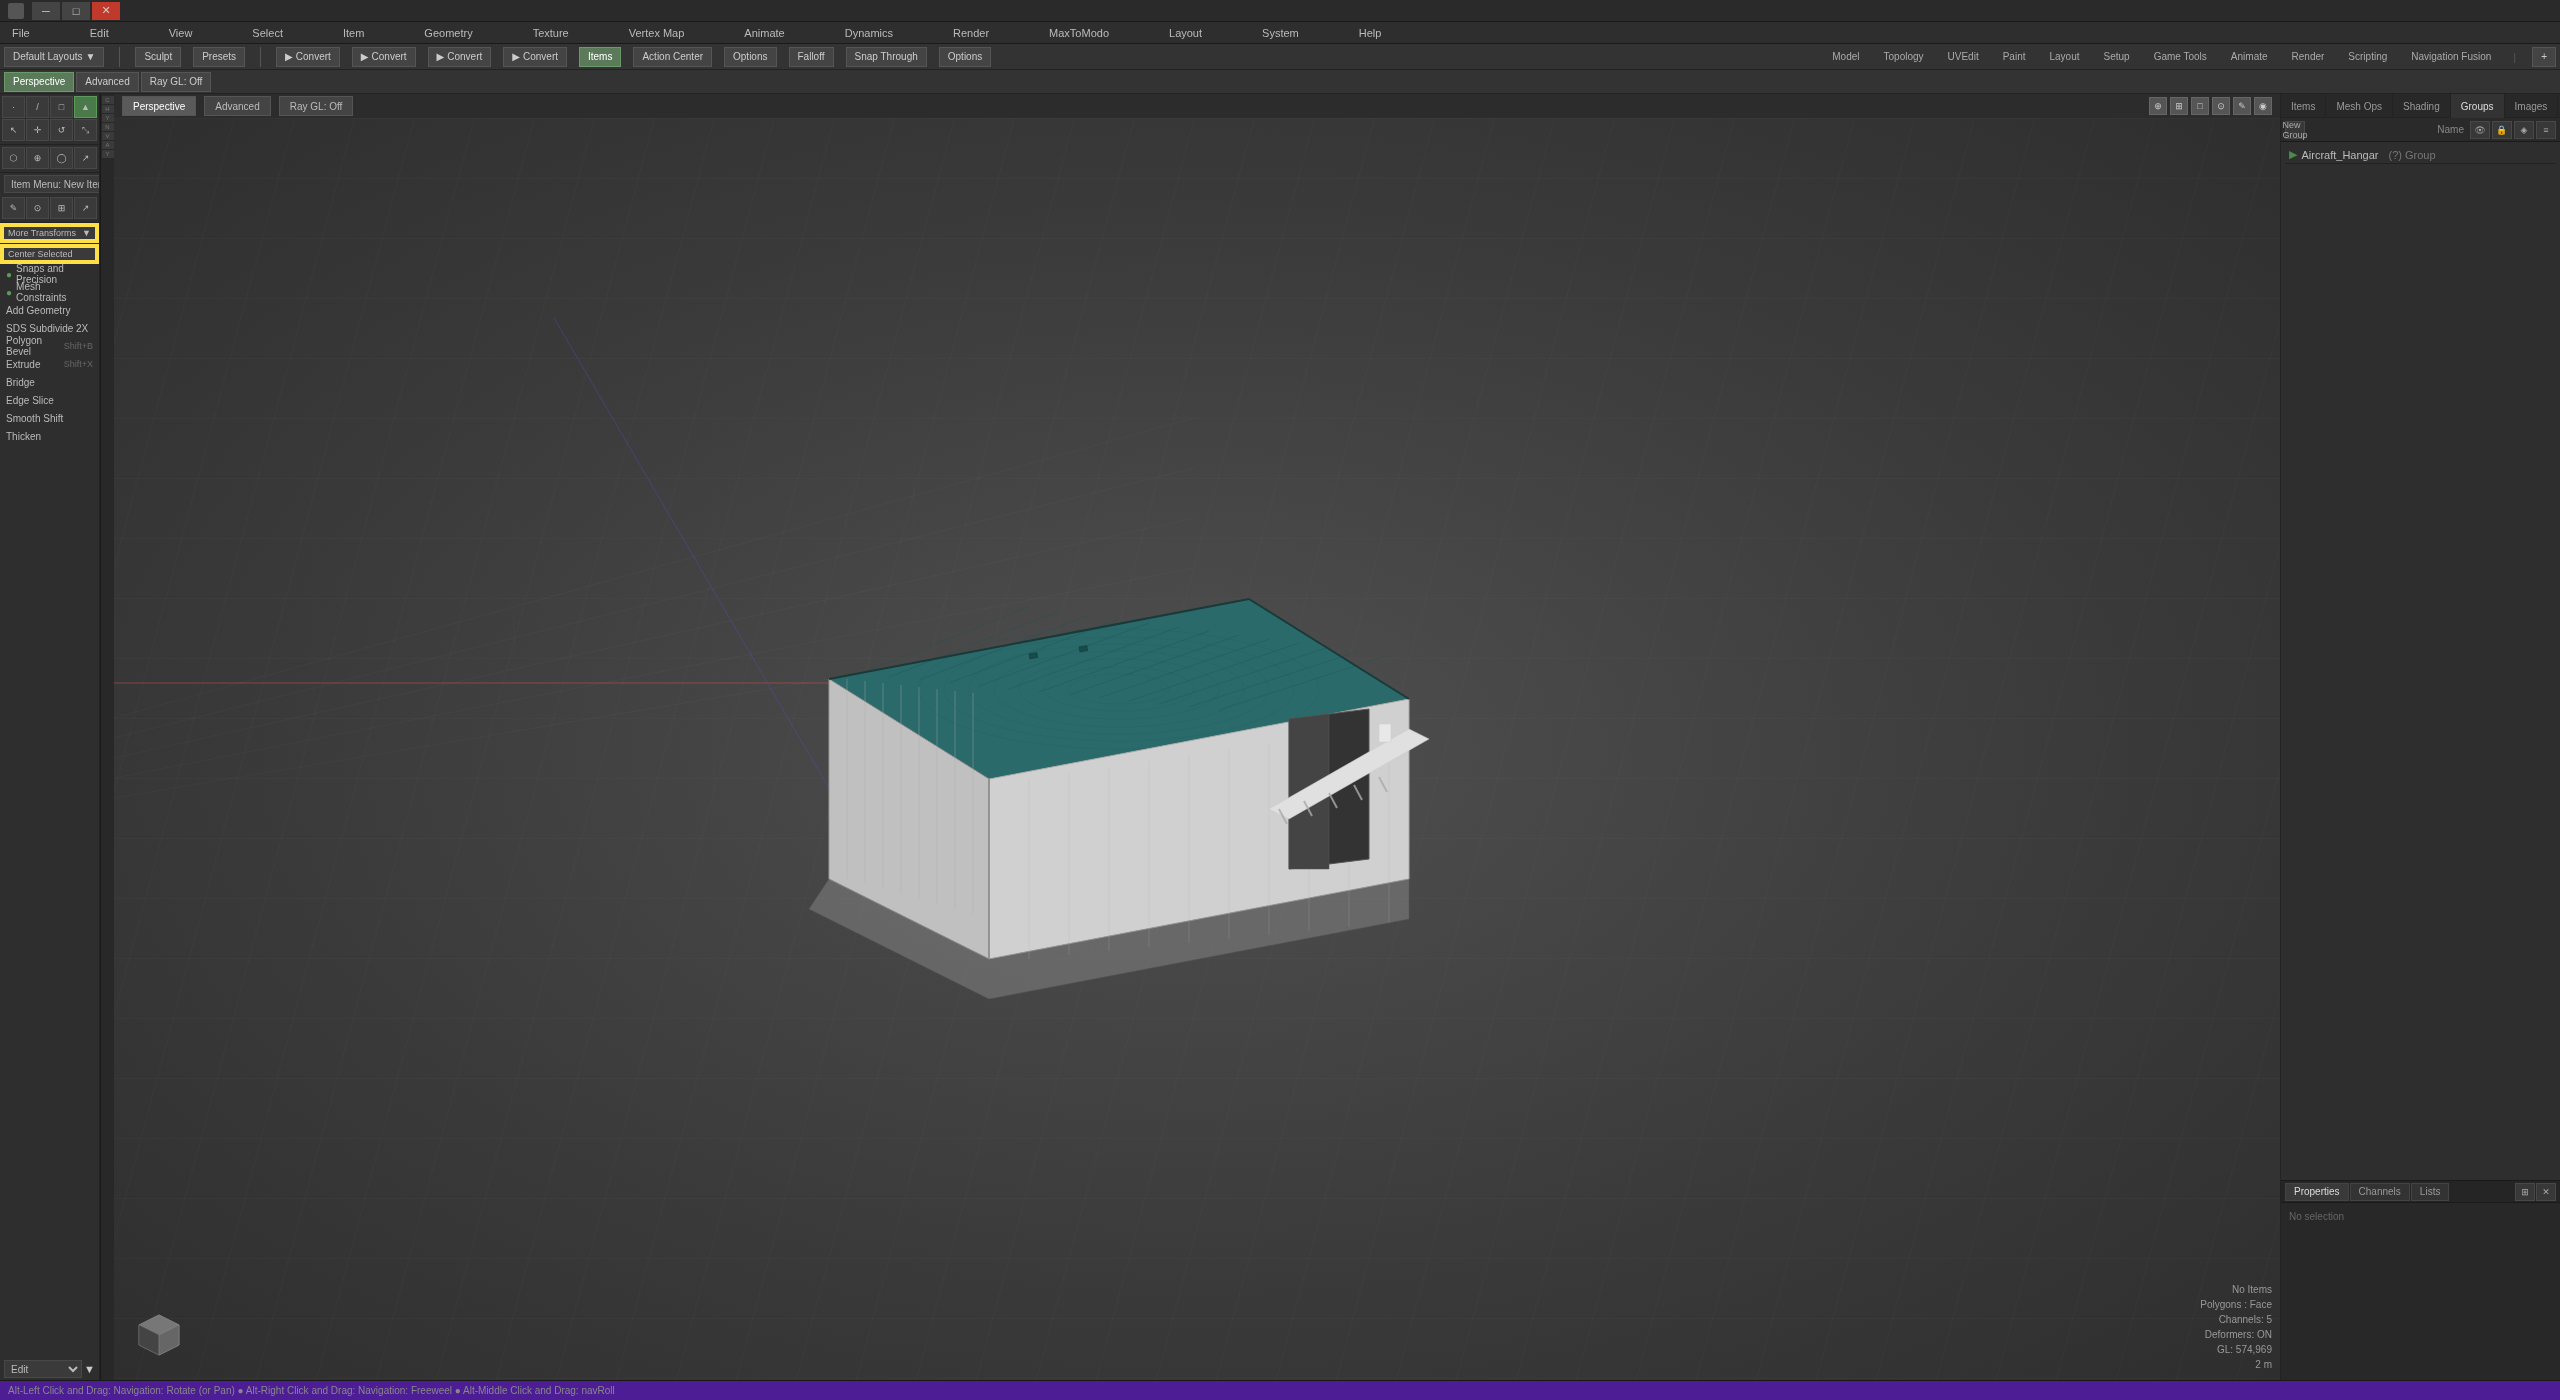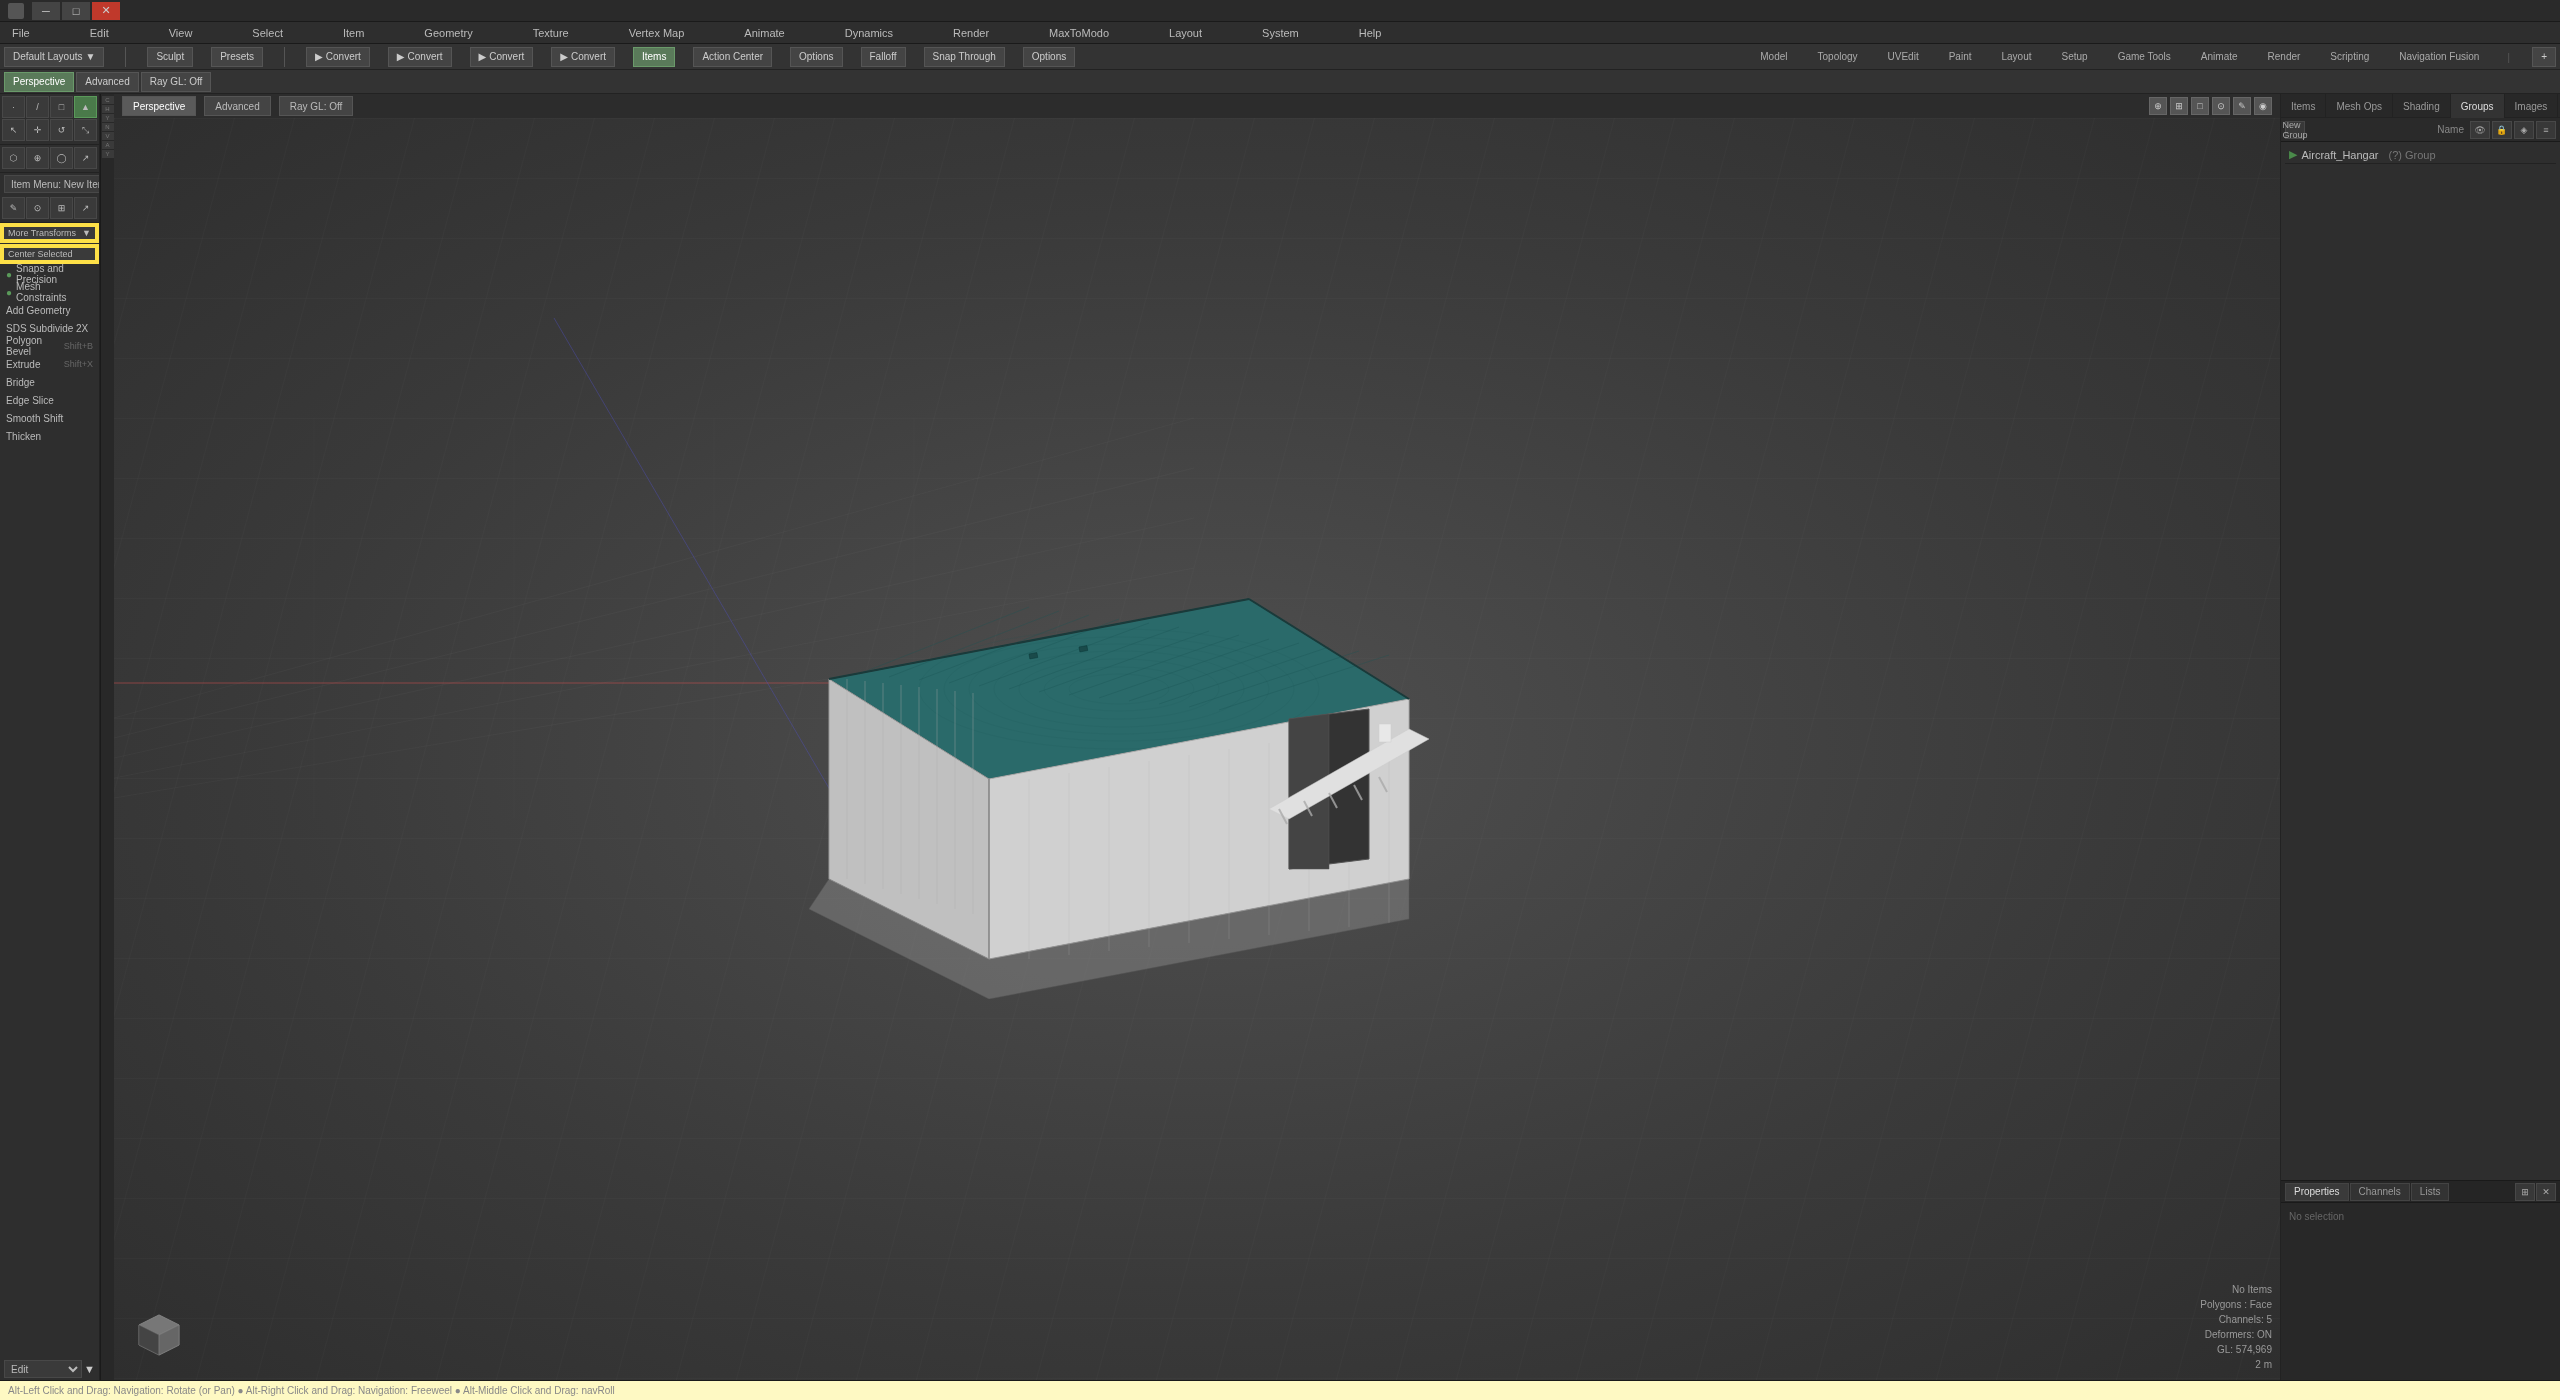--- a/index.html
+++ b/index.html
@@ -70,21 +70,21 @@
     }
 
     
     #toolbar1 {
       width: 100%;
       height: 26px;
       background: #333;
       display: flex;
       align-items: center;
       padding: 0 4px;
-      gap: 18px;
+      gap: 12px;
       border-bottom: 1px solid #222;
     }
     .tb-btn {
       padding: 2px 8px;
       height: 20px;
       background: #444;
       border: 1px solid #555;
       color: #ccc;
       font-size: 10px;
       cursor: pointer;
@@ -384,21 +384,21 @@
       cursor: pointer;
       background: #333;
       border: 1px solid #444;
     }
     .rb-tab.active { background: #3a3a3a; color: #ddd; }
 
     
     #status-bar {
       width: 100%;
       height: 20px;
-      background: #fef9c3;
+      background: #4c1d95;
       display: flex;
       align-items: center;
       padding: 4px 8px;
       font-size: 10px;
       color: #888;
       border-top: 1px solid #1a1a1a;
     }
 
     
     #thin-right-strip {

